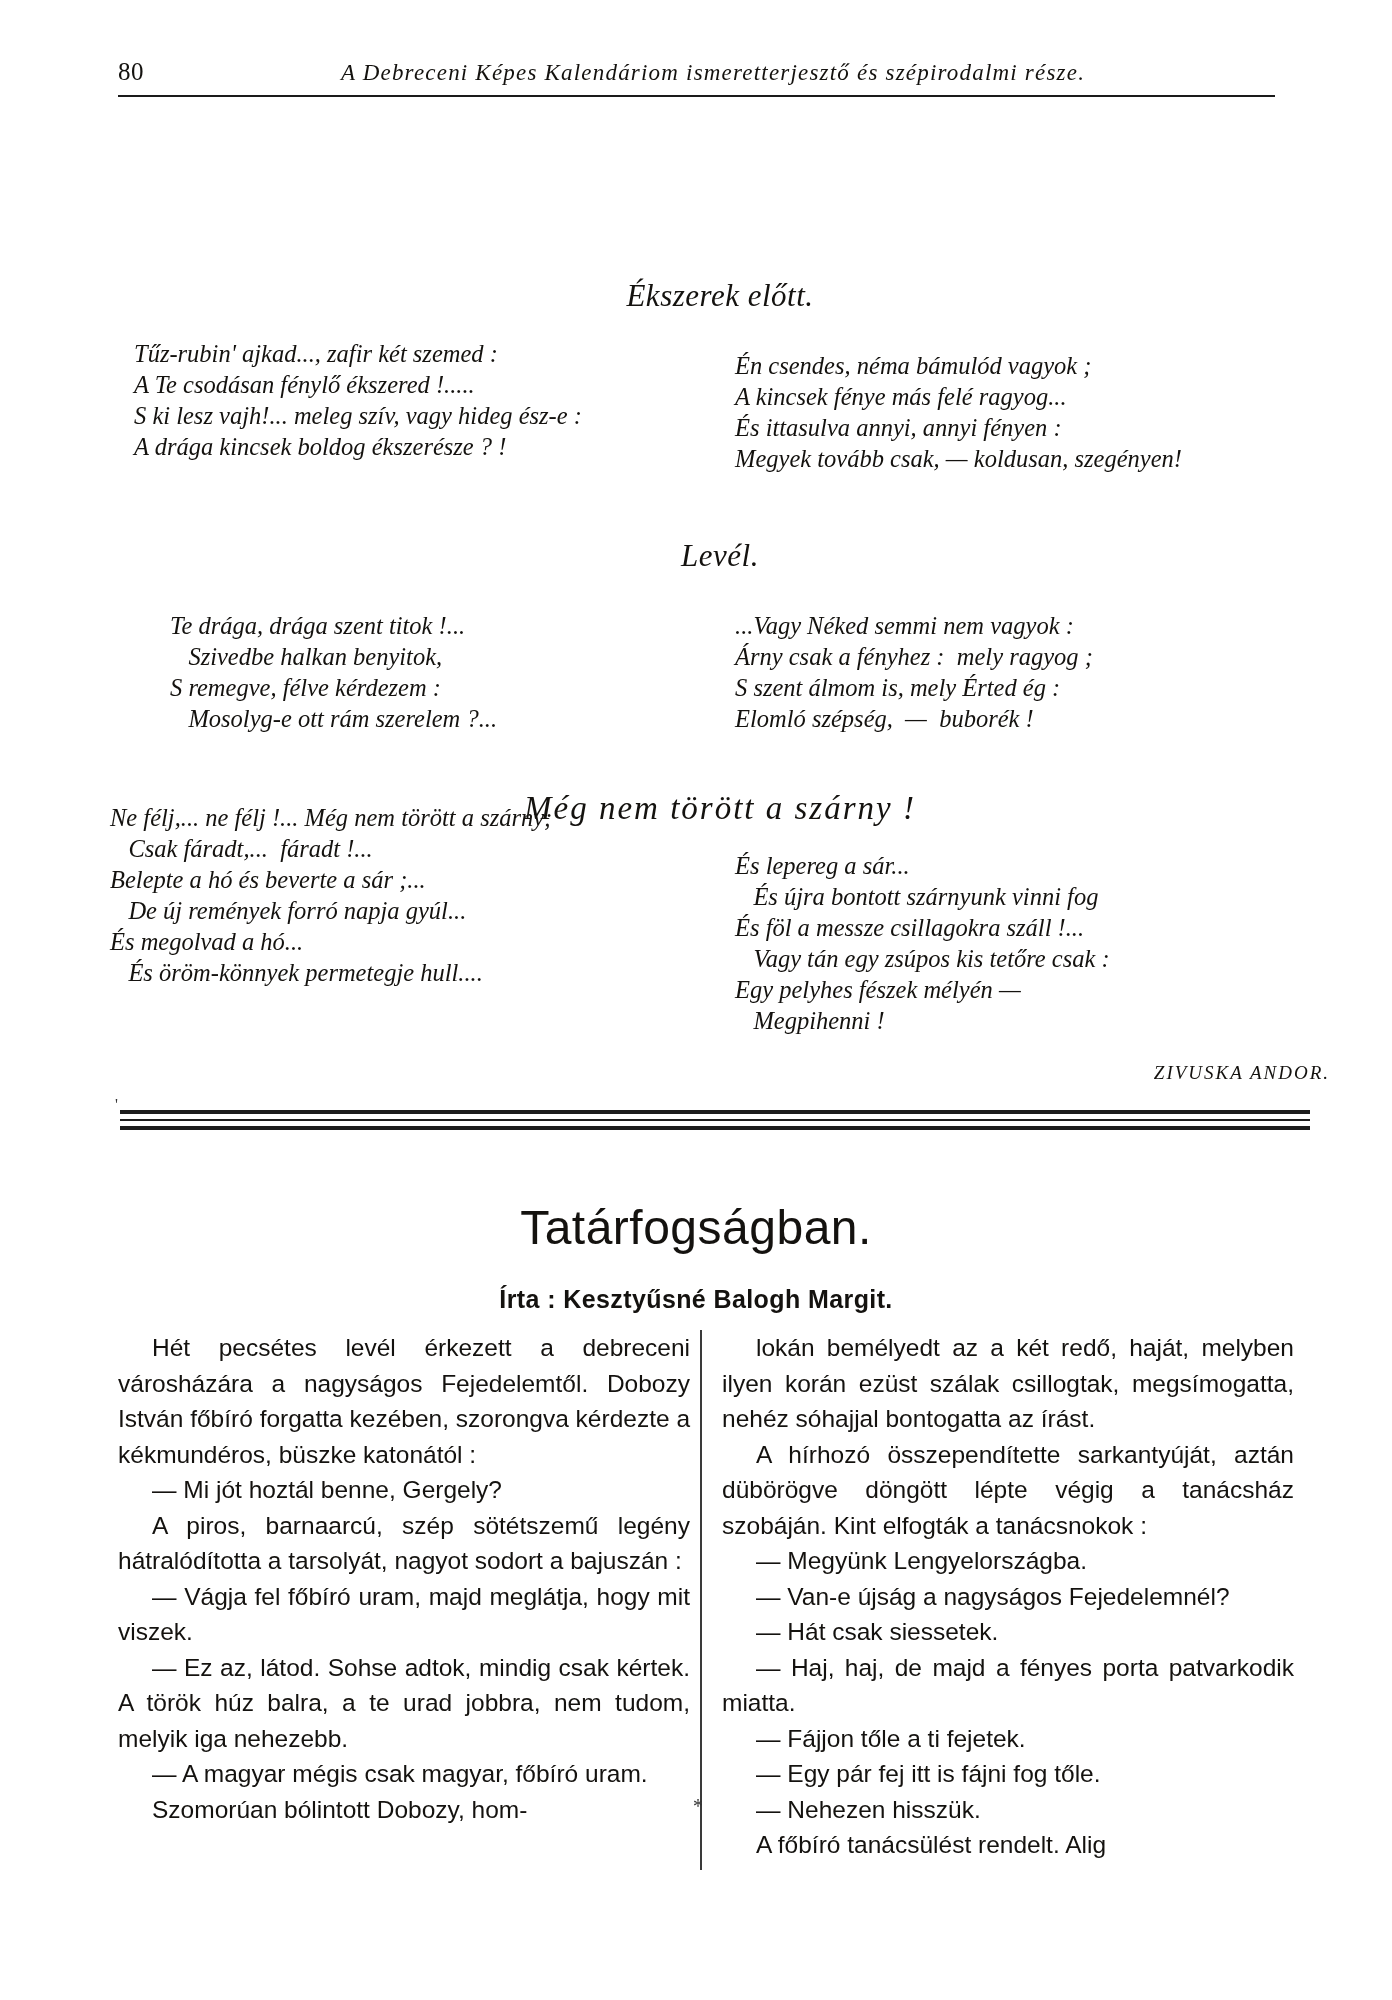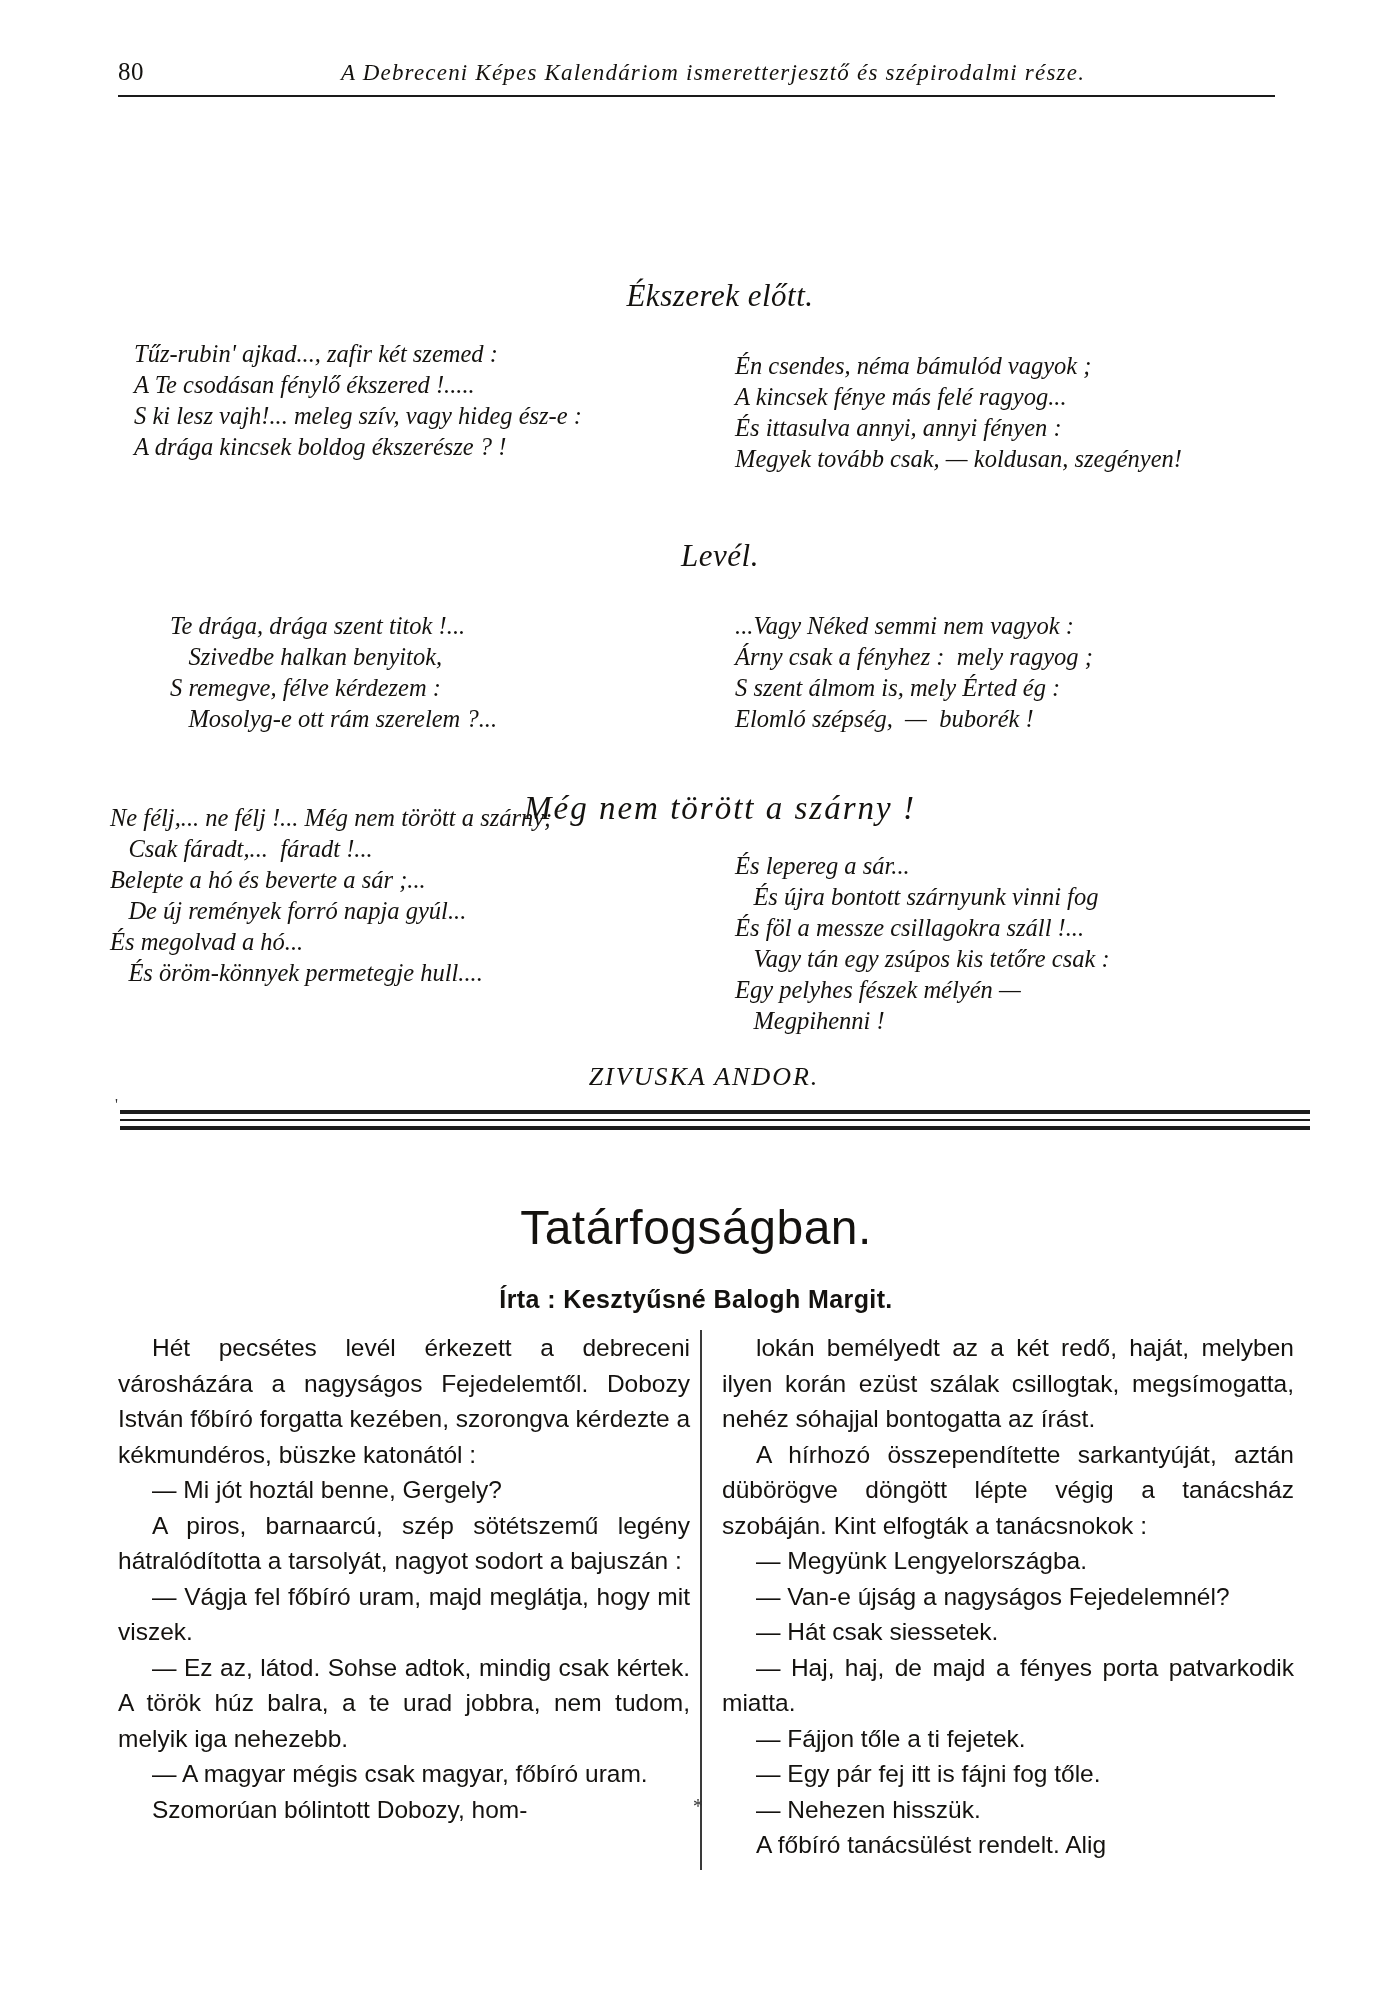--- a/index.html
+++ b/index.html
@@ -92,25 +92,24 @@
   #p2-left  { top: 610px; left: 170px; }
   #p2-right { top: 610px; left: 735px; }
   #p3-left  { top: 802px; left: 110px; }
   #p3-right { top: 850px; left: 735px; }
 
   .signature {
     position: absolute;
     top: 1062px;
     left: 0;
     width: 1330px;
-    text-align: center;
-    font-style: italic;
-    font-size: 26px;
+    text-align: right;
+    font-style: italic;
+    font-size: 19px;
     letter-spacing: 2px;
-    margin-left: 39px;
   }
 
   
   .divider {
     position: absolute;
     top: 1110px;
     left: 120px;
     width: 1190px;
     height: 22px;
   }

